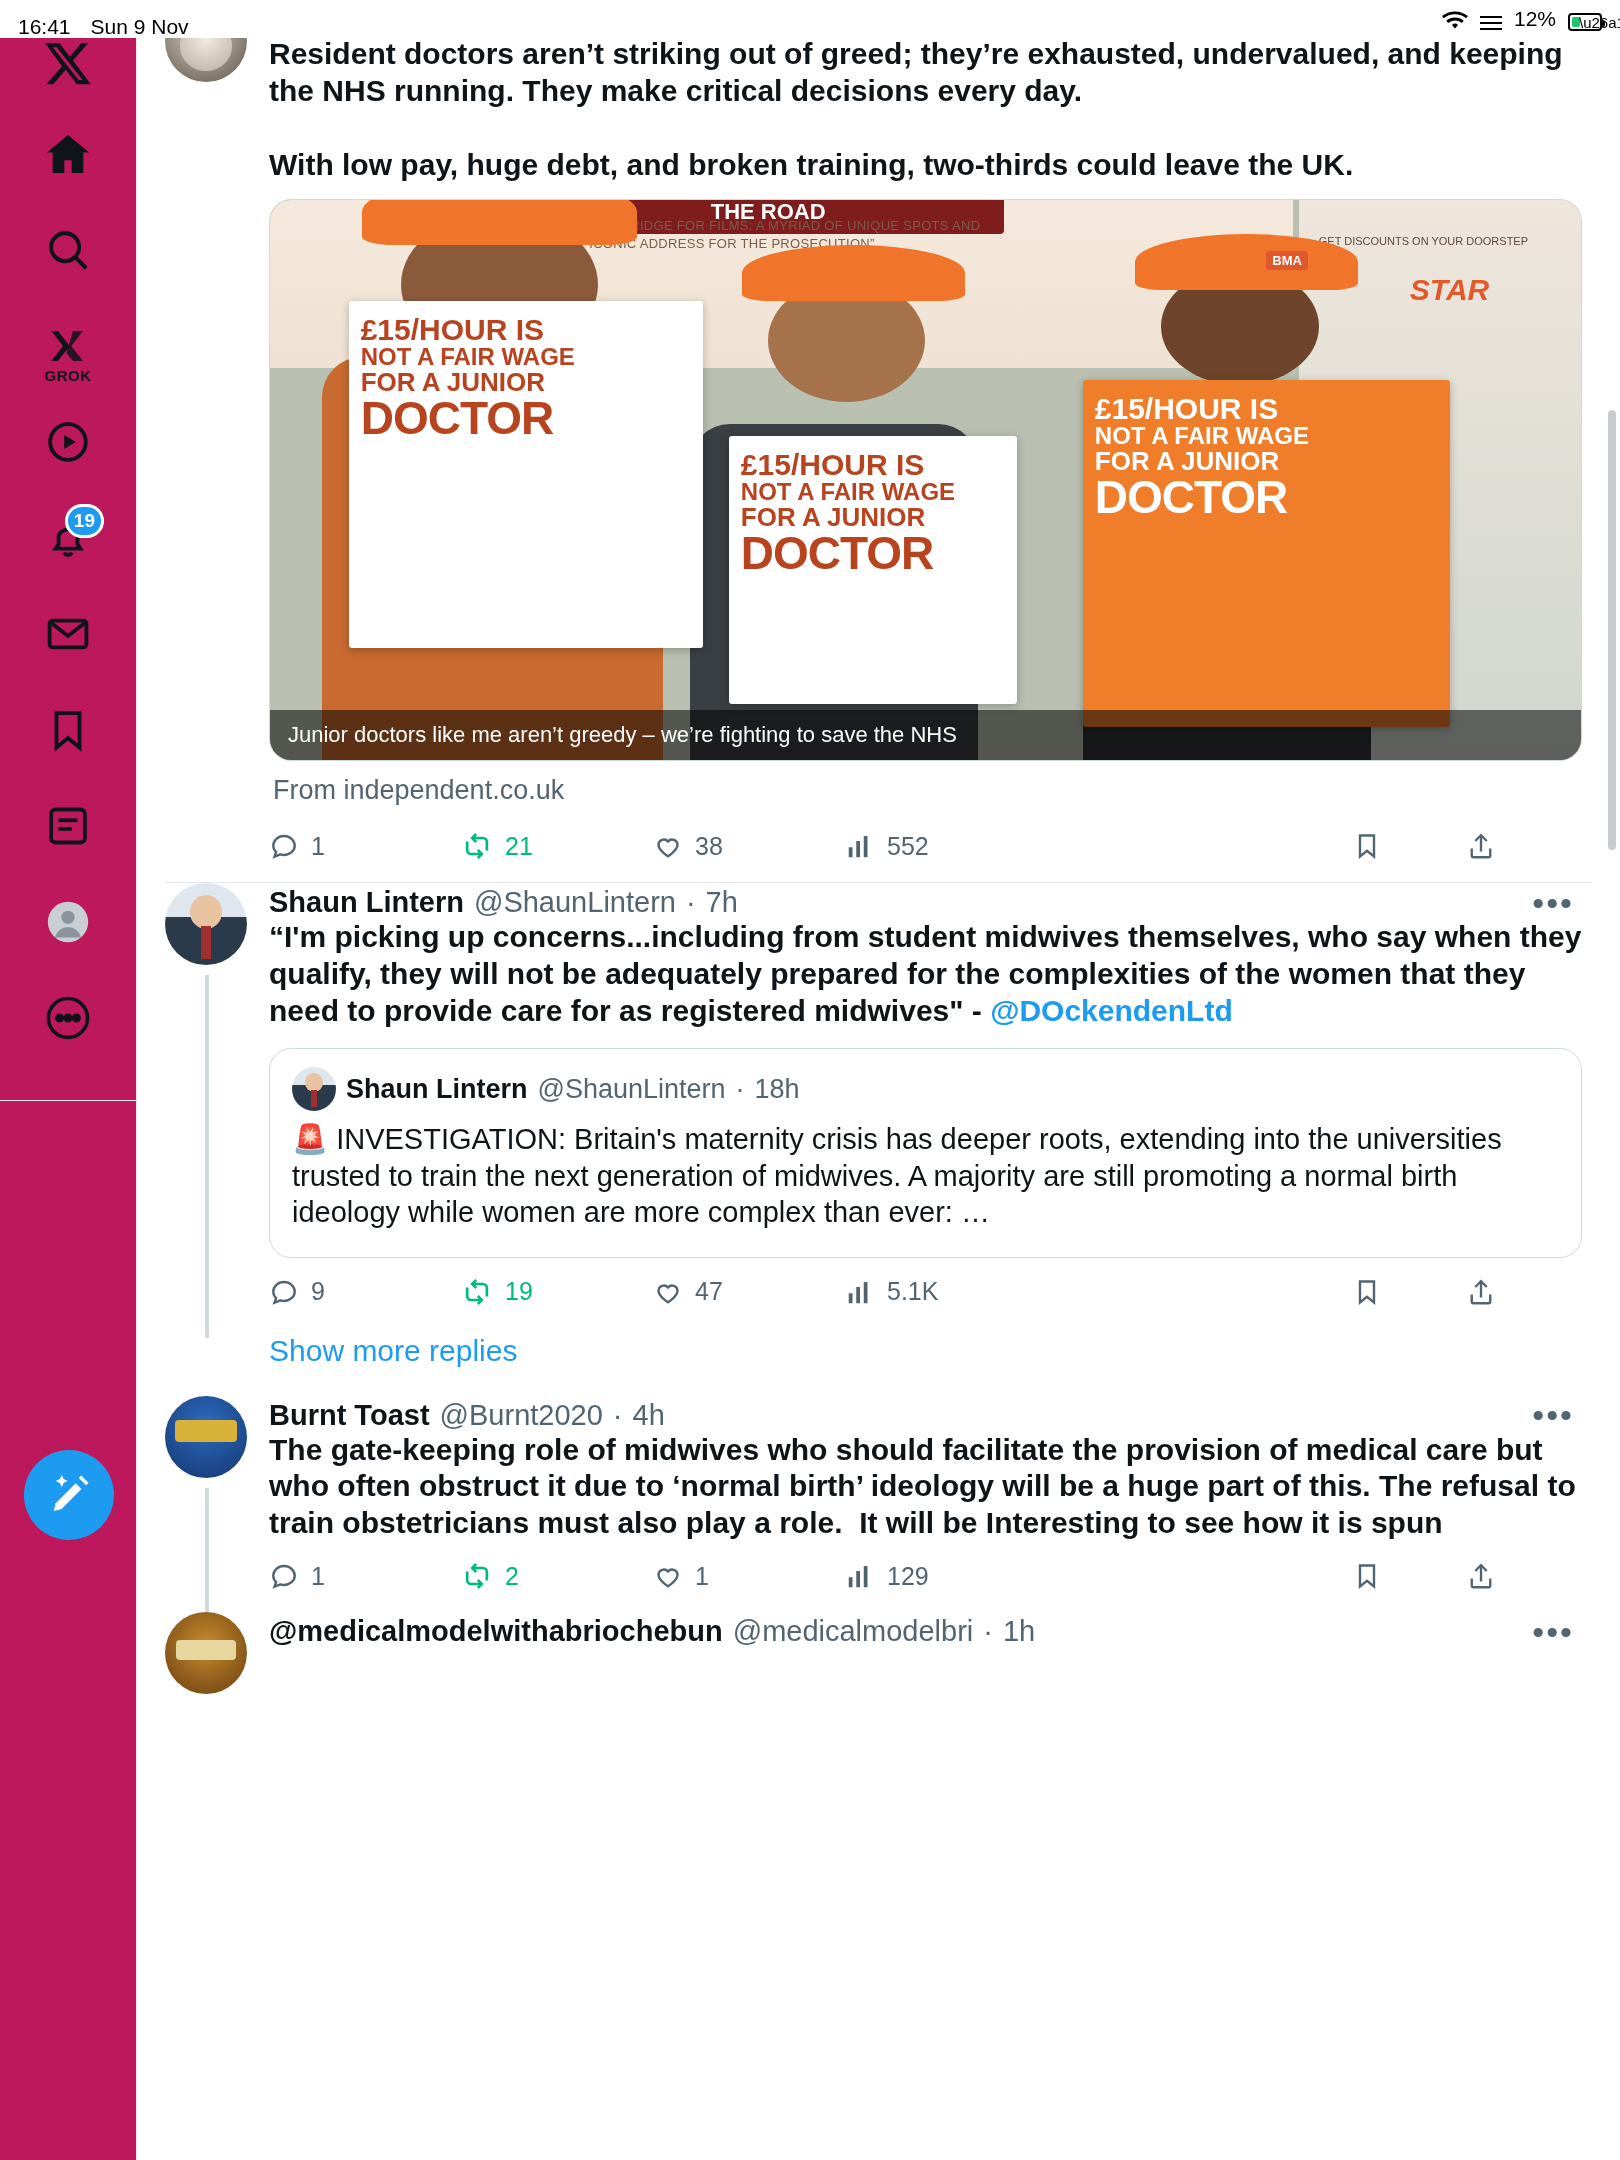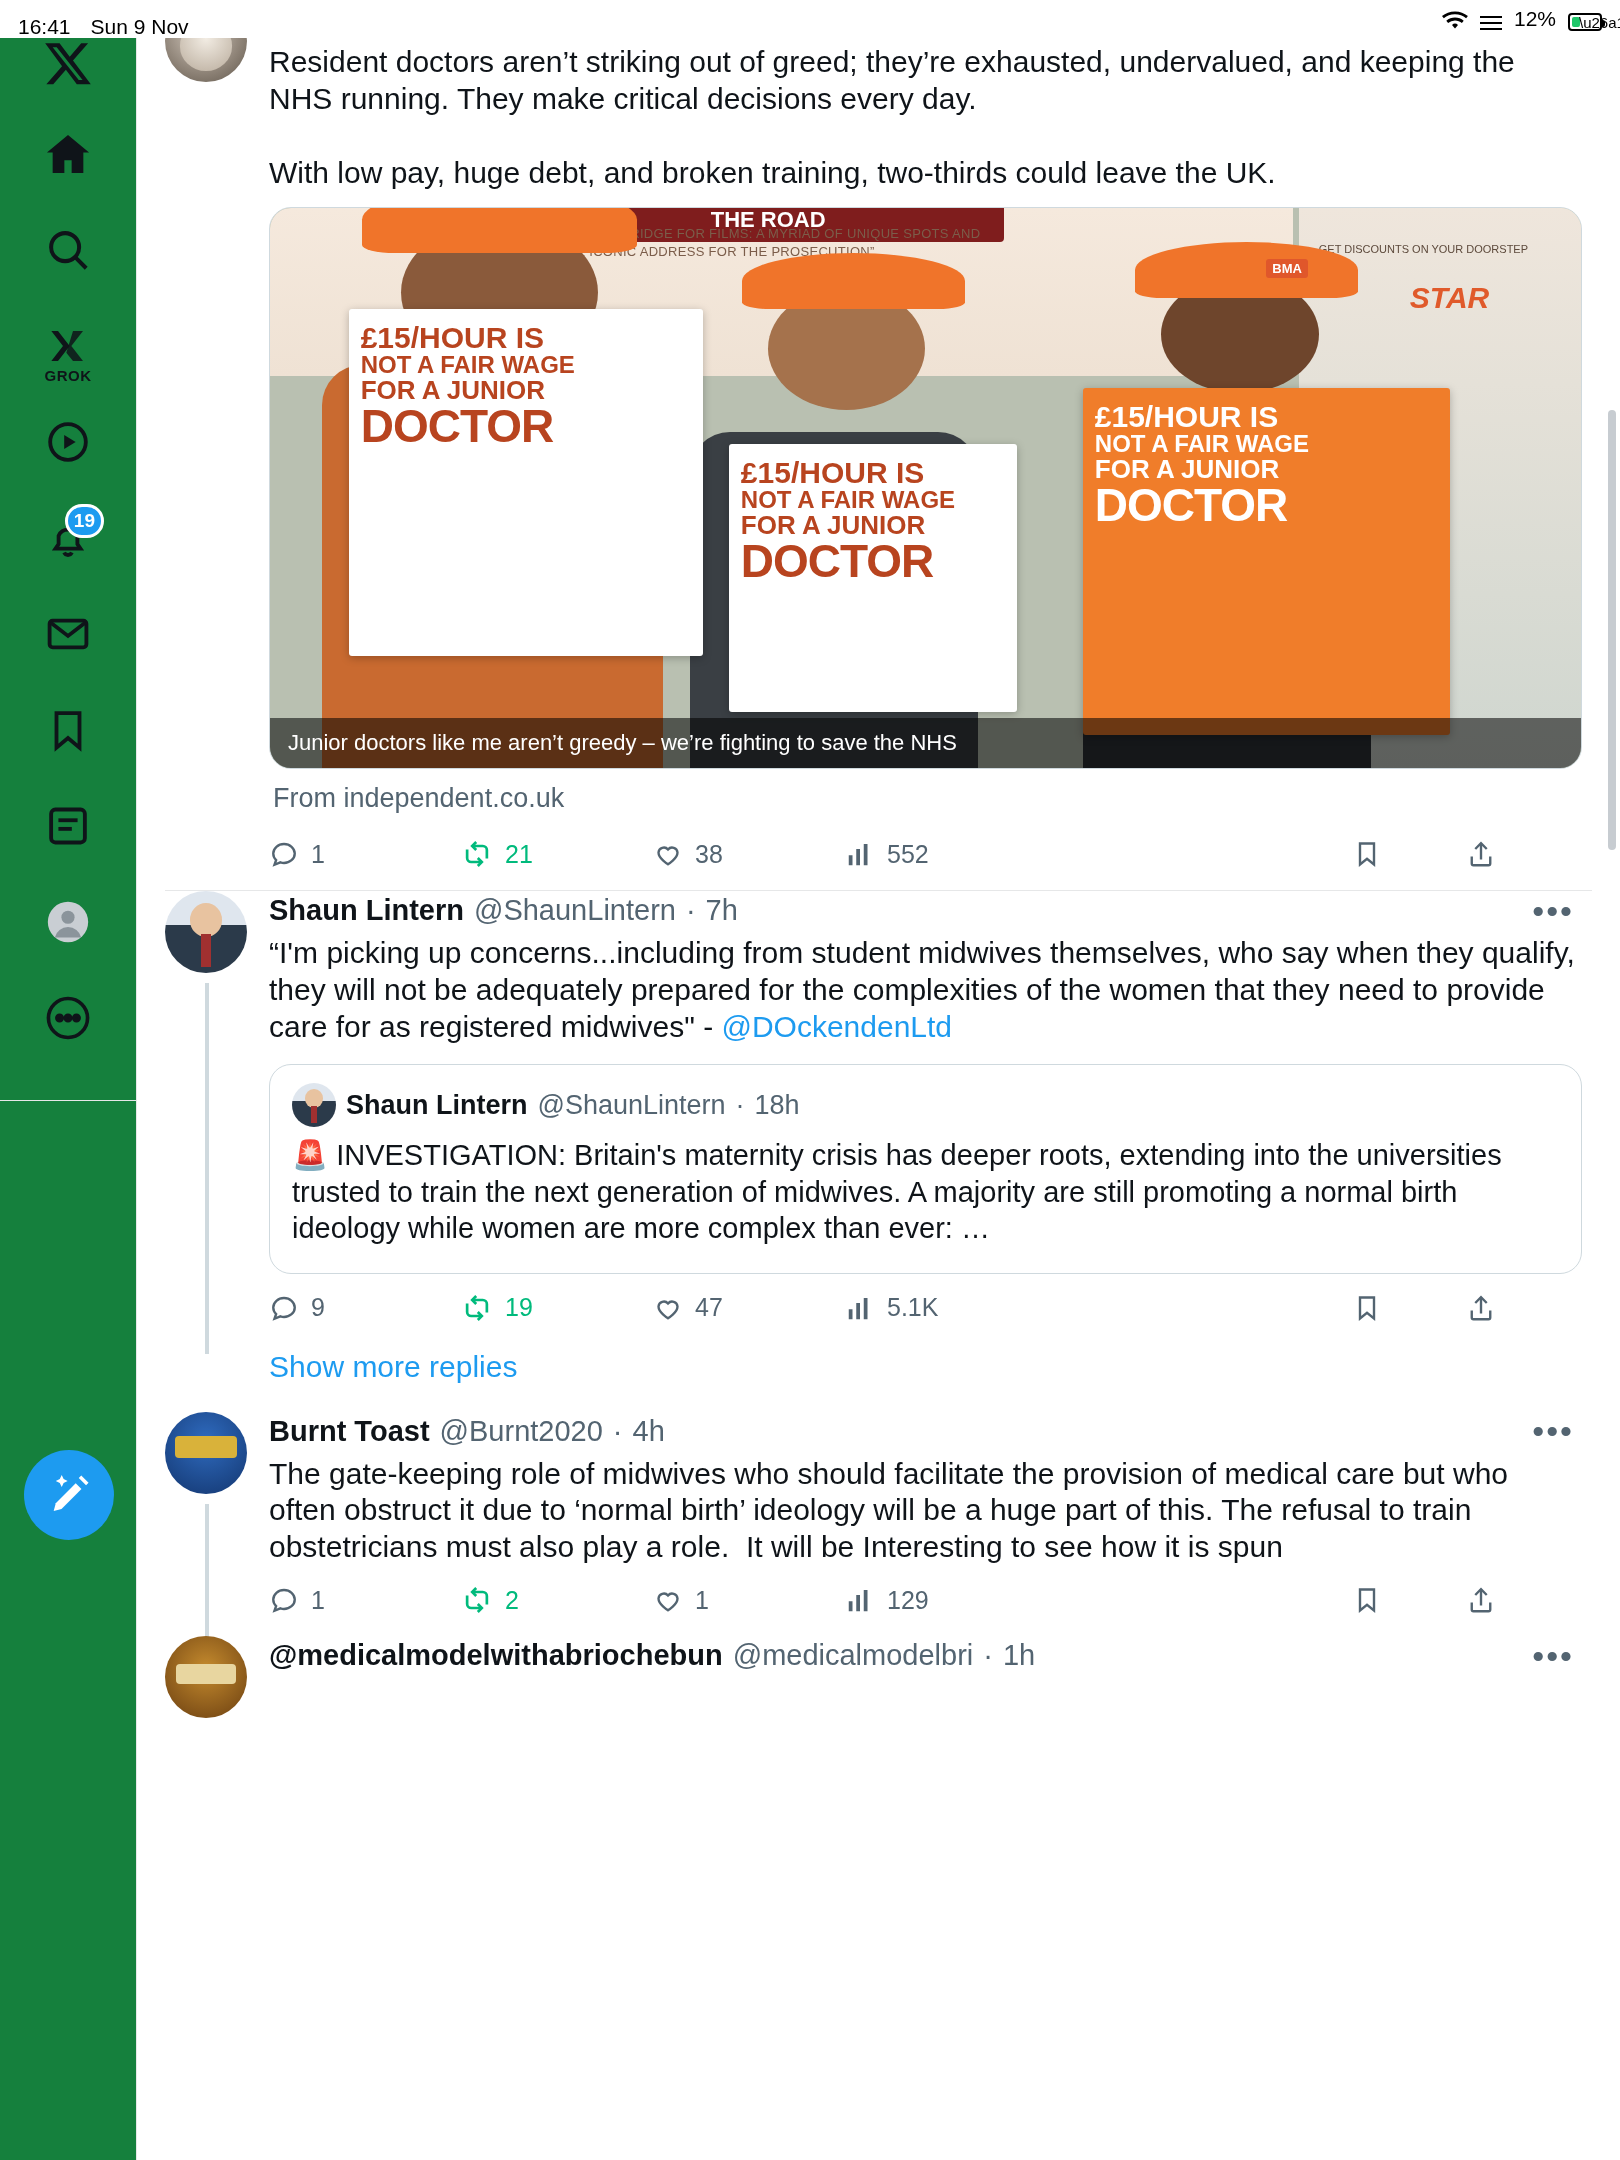--- a/index.html
+++ b/index.html
@@ -35,21 +35,21 @@
     width: 3px; height: 7px; background: #000; border-radius: 0 2px 2px 0;
   }
   .batt-fill { background: #1fc76a; height: 100%; width: 30%; border-radius: 2px; }
   .batt-bolt { position: absolute; left: 9px; top: -1px; font-size: 15px; color: #000; }
 
   
   .leftnav {
     position: absolute; top: 0; left: 0; width: 137px; height: 2160px;
     border-right: 1px solid #e6e7e8;
     display: flex; flex-direction: column; align-items: center;
-    z-index: 30; background: #15803d;
+    z-index: 30; background: #be185d;
   }
   .nav-item {
     width: 96px; height: 96px; display: flex; align-items: center; justify-content: center;
     position: relative; border-radius: 50%;
   }
   .nav-item.logo { margin-top: 22px; height: 84px; }
   .grok-label {
     position: absolute; bottom: 10px; left: 0; right: 0; text-align: center;
     font-size: 15px; font-weight: bold; letter-spacing: .5px;
   }
@@ -94,22 +94,22 @@
     font-size: 29px; line-height: 1.1; padding-top: 4px;
   }
   .tw-name { font-weight: bold; color: #0f1419; white-space: nowrap; }
   .tw-handle, .tw-dot, .tw-time { color: #536471; font-weight: normal; }
   .verified { color: #1d9bf0; font-size: 27px; }
   .more-dots {
     margin-left: auto; color: #536471; font-size: 34px; line-height: 0.6;
     letter-spacing: 2px; padding-right: 8px;
   }
   .tw-text {
-    font-size: 30px; line-height: 1.23; margin-top: 8px;
-    color: #0f1419; white-space: pre-wrap; word-wrap: break-word;
+    font-size: 30px; line-height: 1.23; 
+    color: #0f1419; white-space: pre-wrap; word-wrap: break-word; font-weight: bold;
   }
   .mention { color: #1d9bf0; }
 
   
   .media-card {
     margin-top: 16px; border-radius: 22px; overflow: hidden;
     border: 1px solid #cfd9de; position: relative;
   }
   .photo {
     height: 560px; position: relative; overflow: hidden;

